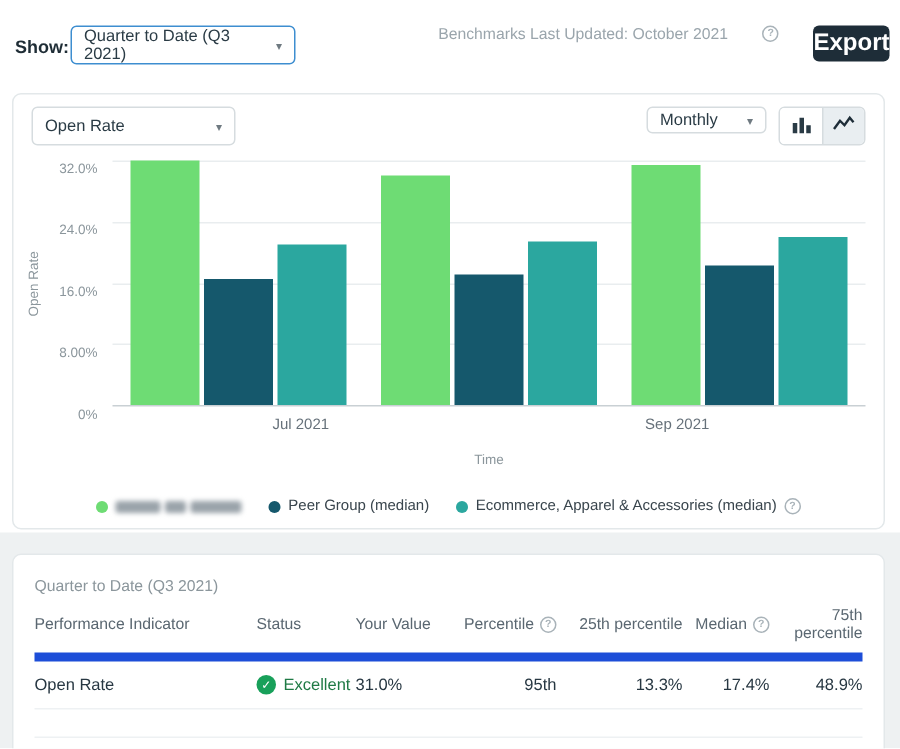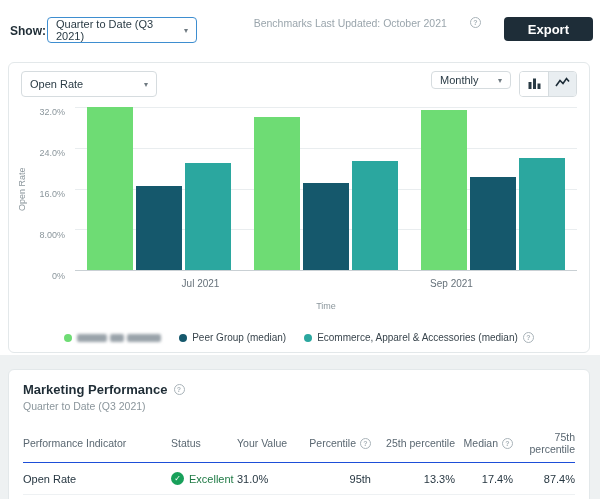--- a/index.html
+++ b/index.html
@@ -12,21 +12,21 @@
   .show-label { position:absolute; left:10px; top:24px; font-size:12px; font-weight:700; color:#1f2d36; }
   .select { display:flex; align-items:center; justify-content:space-between; background:#fff;
             border:1px solid #d6dcdf; border-radius:4px; padding:0 8px; font-size:11px; color:#2a3b45; cursor:pointer; }
   .period-select { position:absolute; left:47px; top:17px; width:150px; height:26px; border:1.5px solid #3e8ed0; }
   .caret { color:#6f7a81; font-size:8px; margin-left:6px; flex:none; }
   .topbar-right { position:absolute; right:7px; top:17px; height:26px; display:flex; align-items:flex-start; gap:23px; }
   .benchmarks-note { font-size:10.5px; color:#9aa5ac; }
   .info-icon { display:inline-flex; align-items:center; justify-content:center; width:11px; height:11px;
                border:1px solid #a9b3b9; border-radius:50%; color:#a9b3b9; font-size:7px; font-weight:700;
                flex:none; cursor:pointer; }
-  .export-btn { height:24px; padding:0 24px; background:#1e2d38; color:#fff; font-size:13px; font-weight:700;
+  .export-btn { height:24px; padding:0 0; background:#1e2d38; color:#fff; font-size:16px; font-weight:700;
                 border:none; border-radius:4px; font-family:inherit; cursor:pointer; }
 
   
   .chart-card { position:absolute; left:8px; top:62px; width:582px; height:291px; background:#fff;
                 border:1px solid #e3e8ea; border-radius:6px; }
   .metric-select { position:absolute; left:12px; top:8px; width:136px; height:26px; }
   .chart-controls { position:absolute; right:12px; top:8px; display:flex; gap:8px; }
   .granularity-select { width:80px; height:18px; }
   .toggle-group { display:flex; border:1px solid #d6dcdf; border-radius:4px; overflow:hidden; height:26px; background:#fff; }
   .icon-btn { width:28px; height:100%; background:#fff; border:none; display:flex; align-items:center;
@@ -55,21 +55,21 @@
   .redacted i { display:block; height:8px; border-radius:2px; background:#9aa3aa; }
 
   
   .gray-band { position:absolute; left:0; top:355px; width:100%; height:144px; background:#eef1f2; }
   .table-card { position:absolute; left:8px; top:14px; width:582px; height:220px; background:#fff;
                 border:1px solid #e3e8ea; border-radius:6px; padding:12px 14px; }
   .card-title-row { display:flex; align-items:center; gap:6px; }
   .card-title { font-size:13px; font-weight:700; color:#1f2d36; }
   .card-subtitle { margin-top:3px; font-size:10.5px; color:#8b969c; }
   .grid-row { display:grid; grid-template-columns:148px 66px 62px 72px 84px 58px 1fr; align-items:center; }
-  .thead { margin-top:12px; padding:7px 0; border-bottom:1px solid #1d4ed8; font-size:10.5px; color:#5a6771; }
+  .thead { padding:7px 0; border-bottom:6px solid #1d4ed8; font-size:10.5px; color:#5a6771; }
   .th { display:flex; align-items:center; gap:4px; }
   .th.num { justify-content:flex-end; }
   .trow { padding:9px 0; border-bottom:1px solid #eef1f3; font-size:11px; color:#273742; }
   .num { text-align:right; }
   .status-cell { display:flex; align-items:center; gap:5px; color:#1f7a45; }
   .check-circle { display:inline-flex; align-items:center; justify-content:center; width:13px; height:13px;
                   border-radius:50%; background:#18a05a; color:#fff; font-size:8px; flex:none; }
 </style>
 </head>
 <body>
@@ -171,24 +171,20 @@
         <div class="legend-item">
           <span class="dot" style="background: rgb(43, 167, 159);"></span>
           <span>Ecommerce, Apparel &amp; Accessories (median)</span>
           <span class="info-icon">?</span>
         </div>
       </div>
   </section>
 
   <div class="gray-band">
     <section class="table-card">
-      <div class="card-title-row">
-        <h2 class="card-title">Marketing Performance</h2>
-        <span class="info-icon">?</span>
-      </div>
       <div class="card-subtitle">Quarter to Date (Q3 2021)</div>
       <div class="grid-row thead">
           <div class="th">
             <span>Performance Indicator</span>
           </div>
           <div class="th">
             <span>Status</span>
           </div>
           <div class="th">
             <span>Your Value</span>
@@ -212,20 +208,20 @@
           <div class="grid-row trow">
             <div>Open Rate</div>
             <div class="status-cell">
               <span class="check-circle">✓</span>
               <span>Excellent</span>
             </div>
             <div>31.0%</div>
             <div class="num">95th</div>
             <div class="num">13.3%</div>
             <div class="num">17.4%</div>
-            <div class="num">87.4%</div>
+            <div class="num">48.9%</div>
           </div>
           <div class="grid-row trow"></div>
         </div>
     </section>
   </div>
 
 </div>
 
 </body></html>

